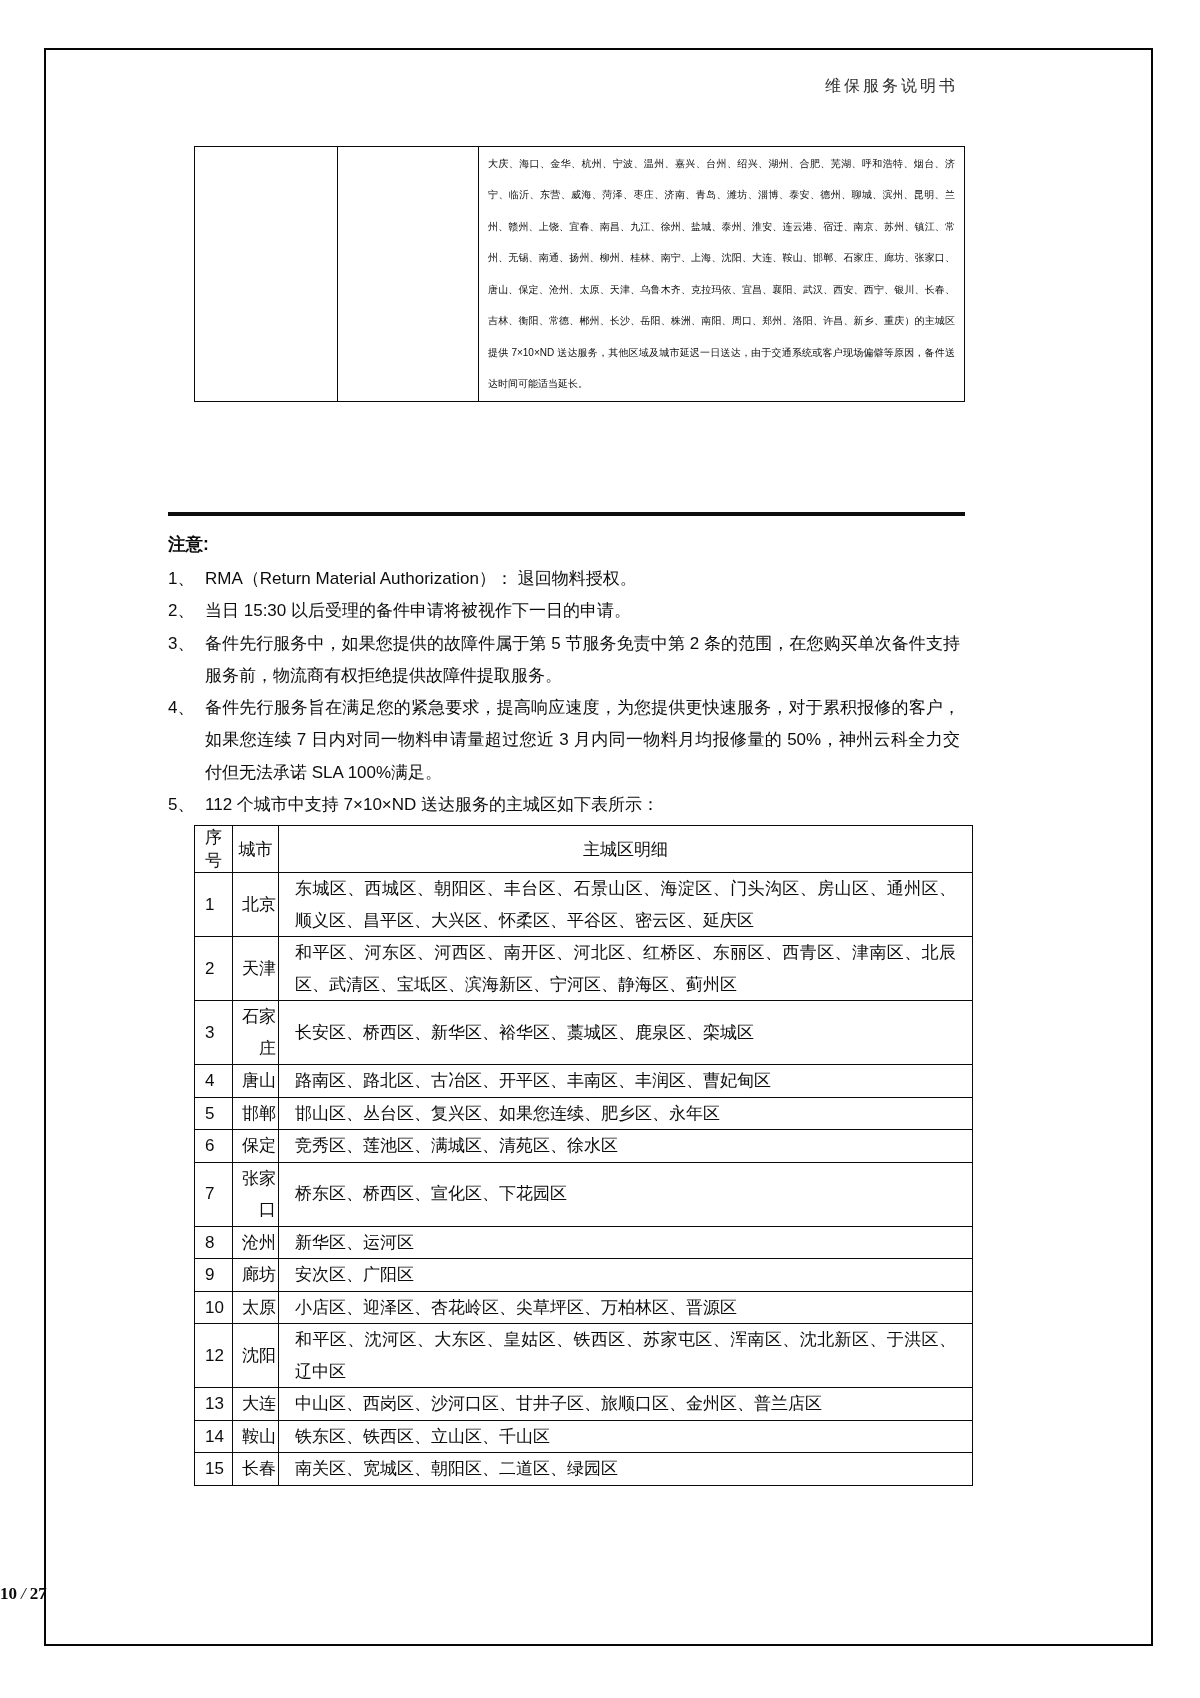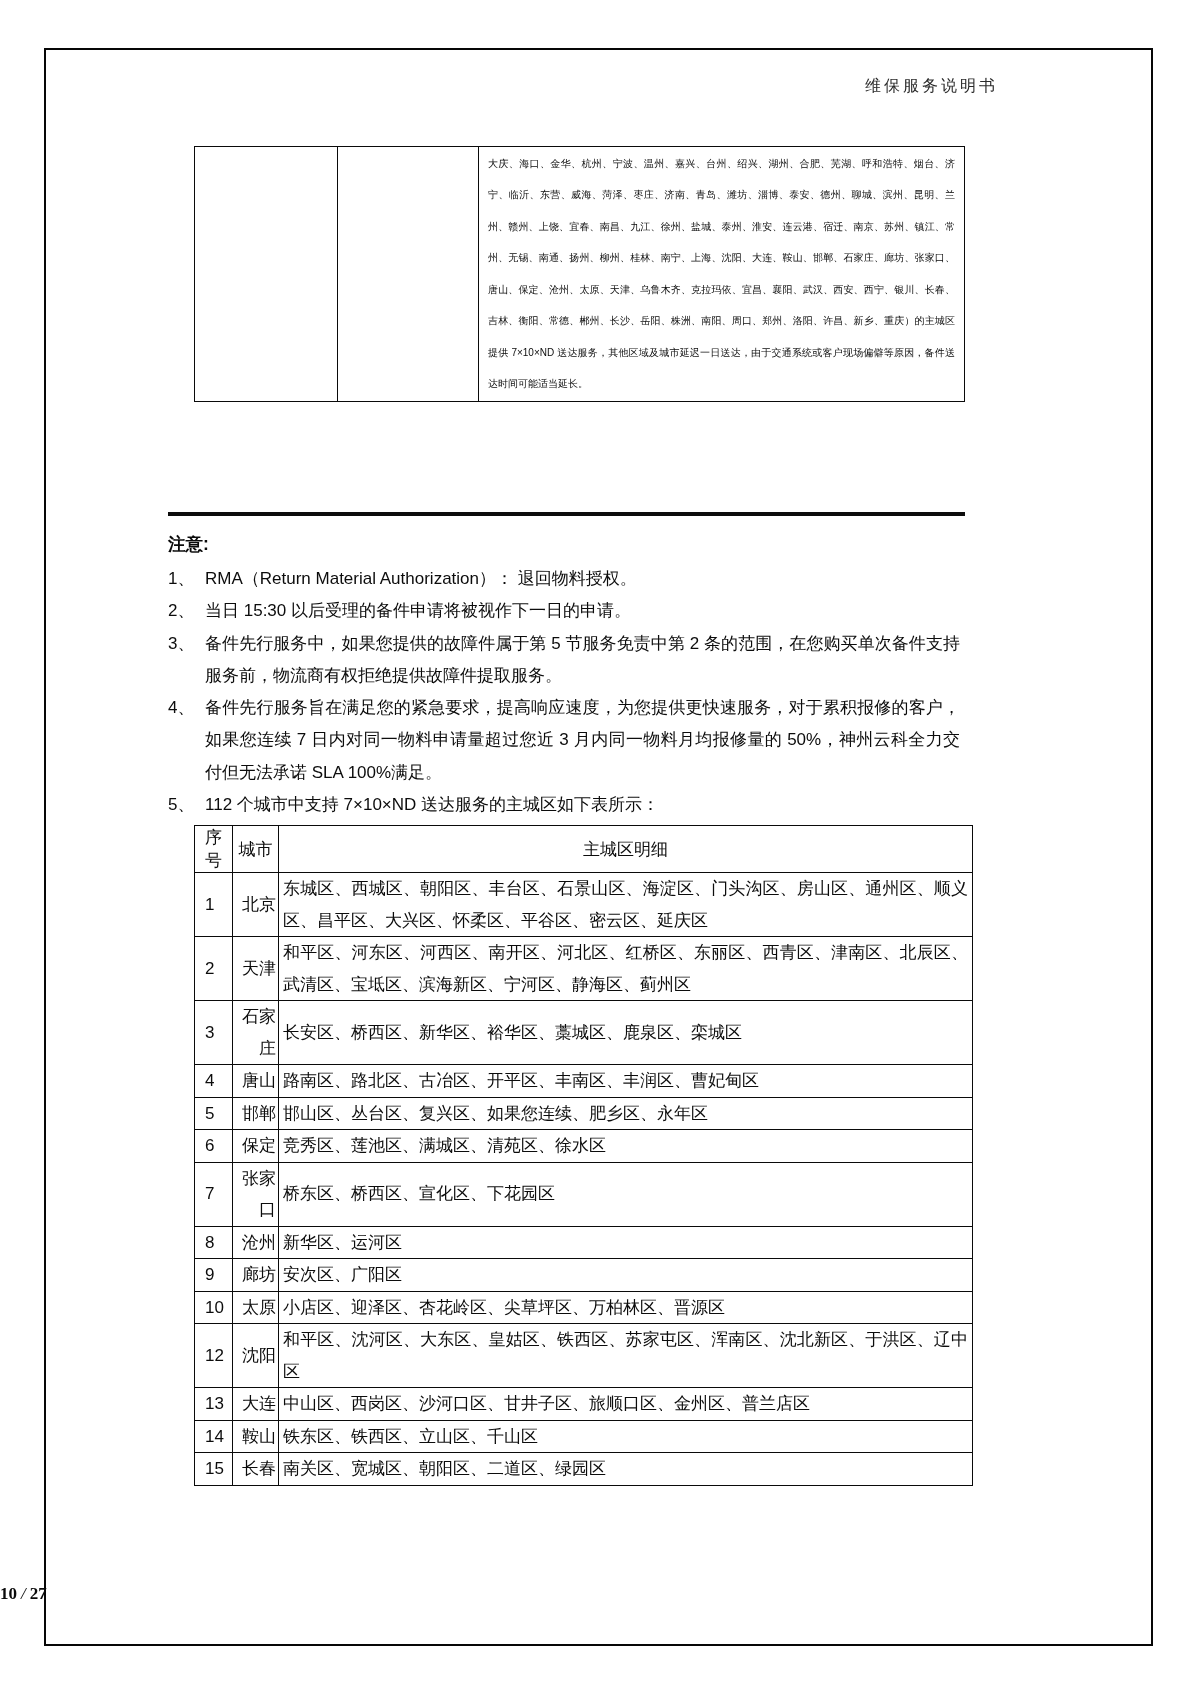--- a/index.html
+++ b/index.html
@@ -9,21 +9,20 @@
     -webkit-font-smoothing:antialiased;
   }
   .page-frame{
     position:absolute;left:44px;top:48px;width:1109px;height:1598px;
     border:2px solid #060606;box-sizing:border-box;
   }
   .hdr-title{
     position:absolute;top:76px;left:0;width:958px;text-align:right;
     font-family:"Liberation Serif",serif;font-size:16px;color:#2a2a2a;
     letter-spacing:3px;
-    padding-left:40px;
   }
   
   .t1-wrap{position:absolute;left:194px;top:146px;}
   table.t1{border-collapse:collapse;table-layout:fixed;width:770px;}
   table.t1 td{border:1.6px solid #0a0a0a;vertical-align:top;box-sizing:border-box;}
   td.t1-c1{width:143px;}
   td.t1-c2{width:141px;}
   td.t1-c3{width:486px;padding:1px 9px;font-size:10px;line-height:31.45px;
     text-align:justify;text-justify:inter-ideograph;color:#0c0c0c;}
   .t1-rule{
@@ -38,21 +37,21 @@
   
   .t2-wrap{position:absolute;left:194px;top:825px;}
   table.t2{border-collapse:collapse;table-layout:fixed;width:778px;font-size:17px;color:#0c0c0c;}
   table.t2 th,table.t2 td{border:1.6px solid #0a0a0a;box-sizing:border-box;vertical-align:middle;}
   table.t2 th{font-weight:normal;text-align:center;height:30px;padding:0 2px;}
   col.c-num{width:38px;}
   col.c-city{width:46px;}
   col.c-dist{width:694px;}
   td.cell-num{padding:0 0 0 10px;height:31px;line-height:31.5px;}
   td.cell-city{text-align:right;padding:0 2px;line-height:31.5px;}
-  td.cell-dist{padding:0 4px;line-height:31.5px;text-align:justify;text-justify:inter-ideograph;}
+  td.cell-dist{padding:0 16px;line-height:31.5px;text-align:justify;text-justify:inter-ideograph;}
   
   .footer{
     position:absolute;left:0;top:1584px;width:1200px;
     font-family:"Liberation Serif",serif;font-size:17px;color:#0a0a0a;
   }
   .footer .pg{font-weight:bold;}
   .footer .sep{font-style:italic;padding:0 4px;}
 </style>
 </head>
 <body>

